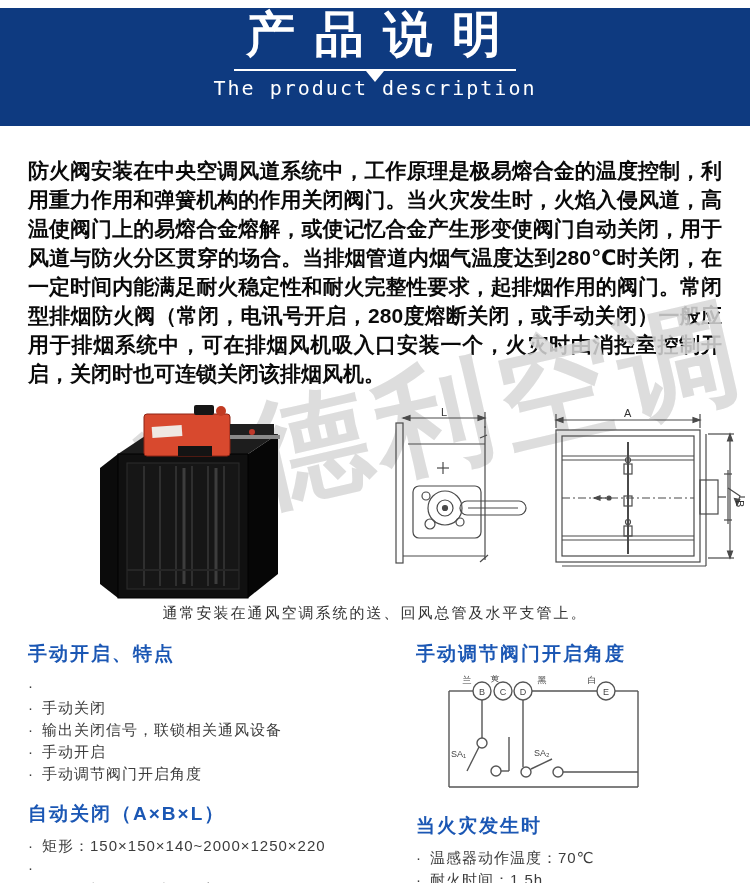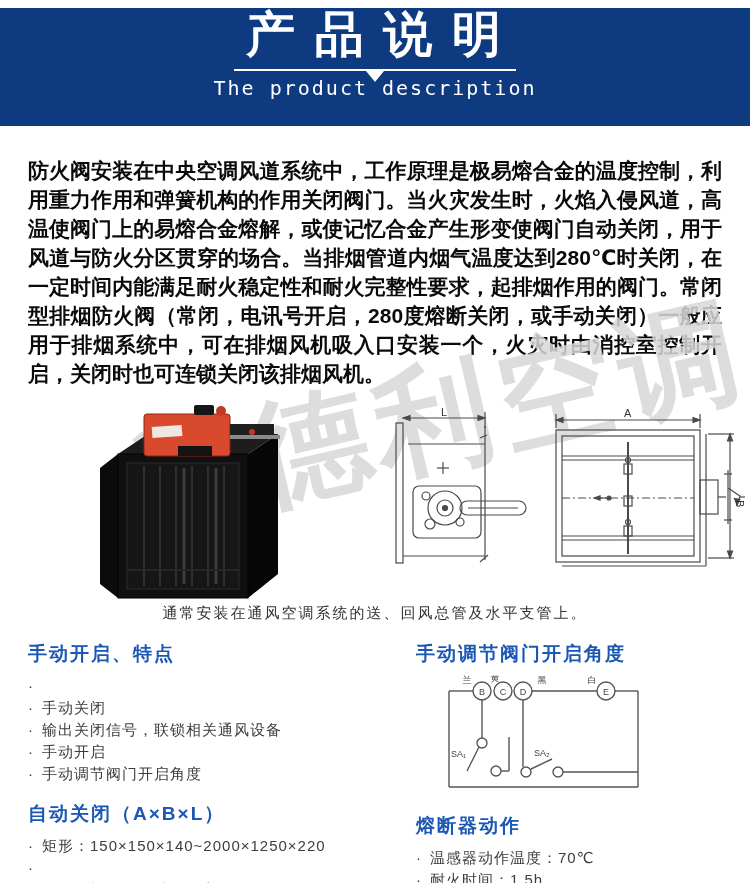--- a/index.html
+++ b/index.html
@@ -272,21 +272,21 @@
             <text x="21" y="8" text-anchor="middle">兰</text>
             <text x="49" y="6" text-anchor="middle">黄</text>
             <text x="96" y="8" text-anchor="middle">黑</text>
             <text x="146" y="8" text-anchor="middle">白</text>
             <text x="5" y="82">SA₁</text>
             <text x="88" y="81">SA₂</text>
           </g>
         </svg>
       </div>
 
-      <h3 class="sec" style="margin-top:12px">熔断器动作</h3>
+      <h3 class="sec" style="margin-top:12px">当火灾发生时</h3>
       <ul class="plain params">
         <li>
             <span class="dot">·</span>
             <span>温感器动作温度：70℃</span>
           </li>
         <li>
             <span class="dot">·</span>
             <span>耐火时间：1.5h</span>
           </li>
 

